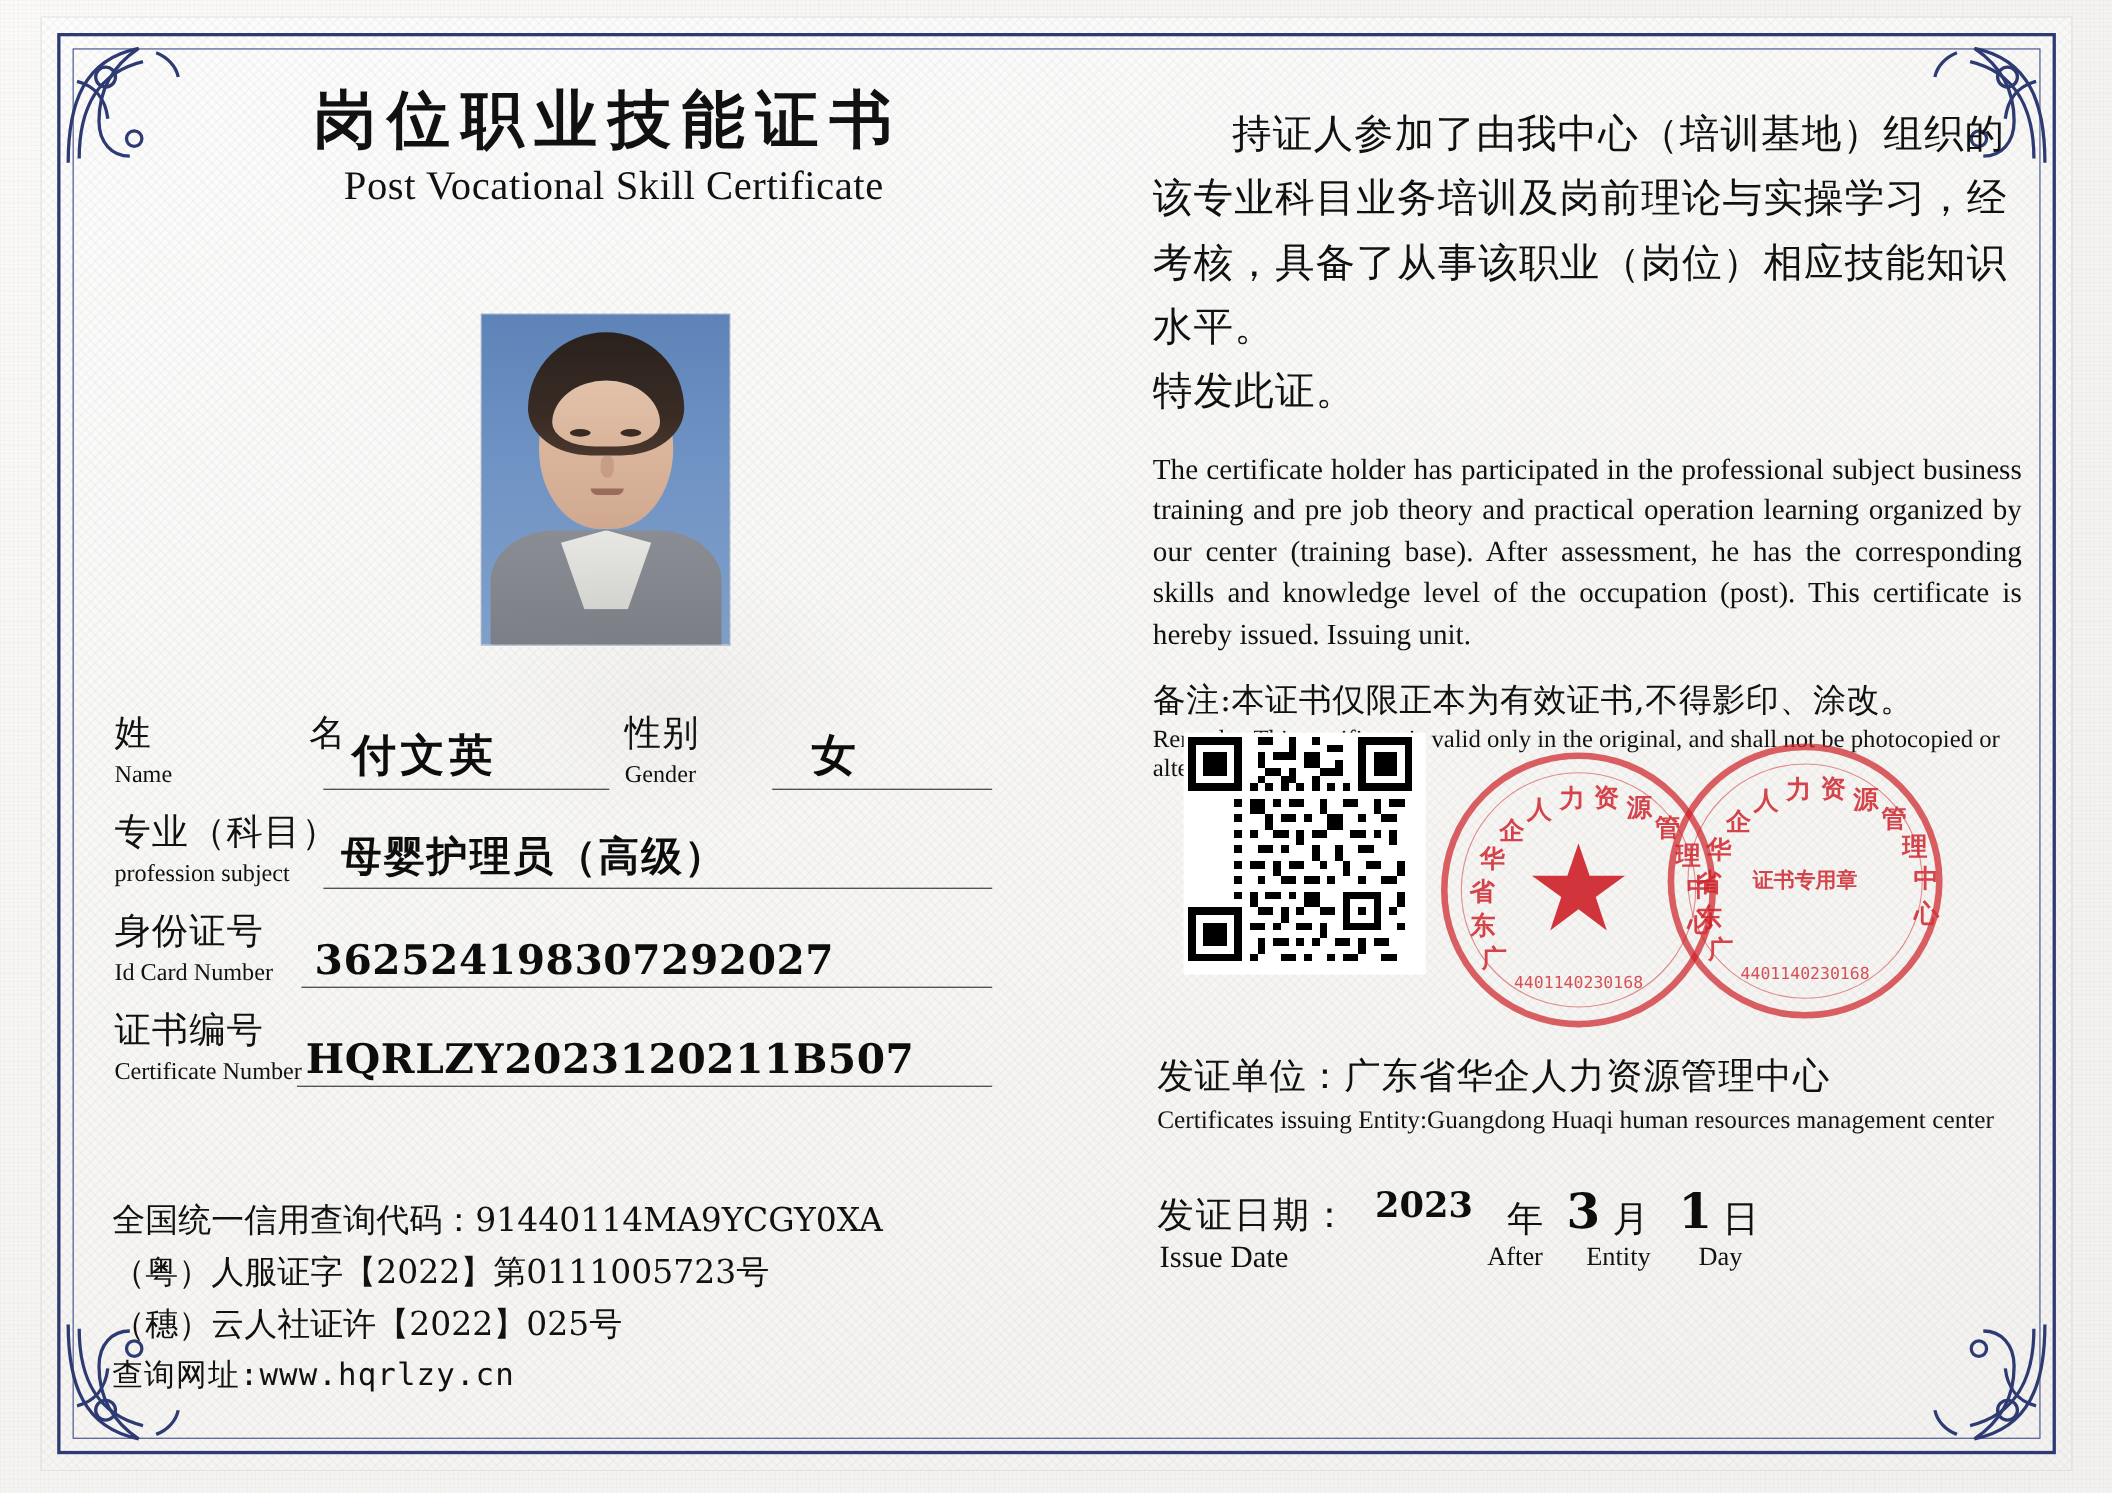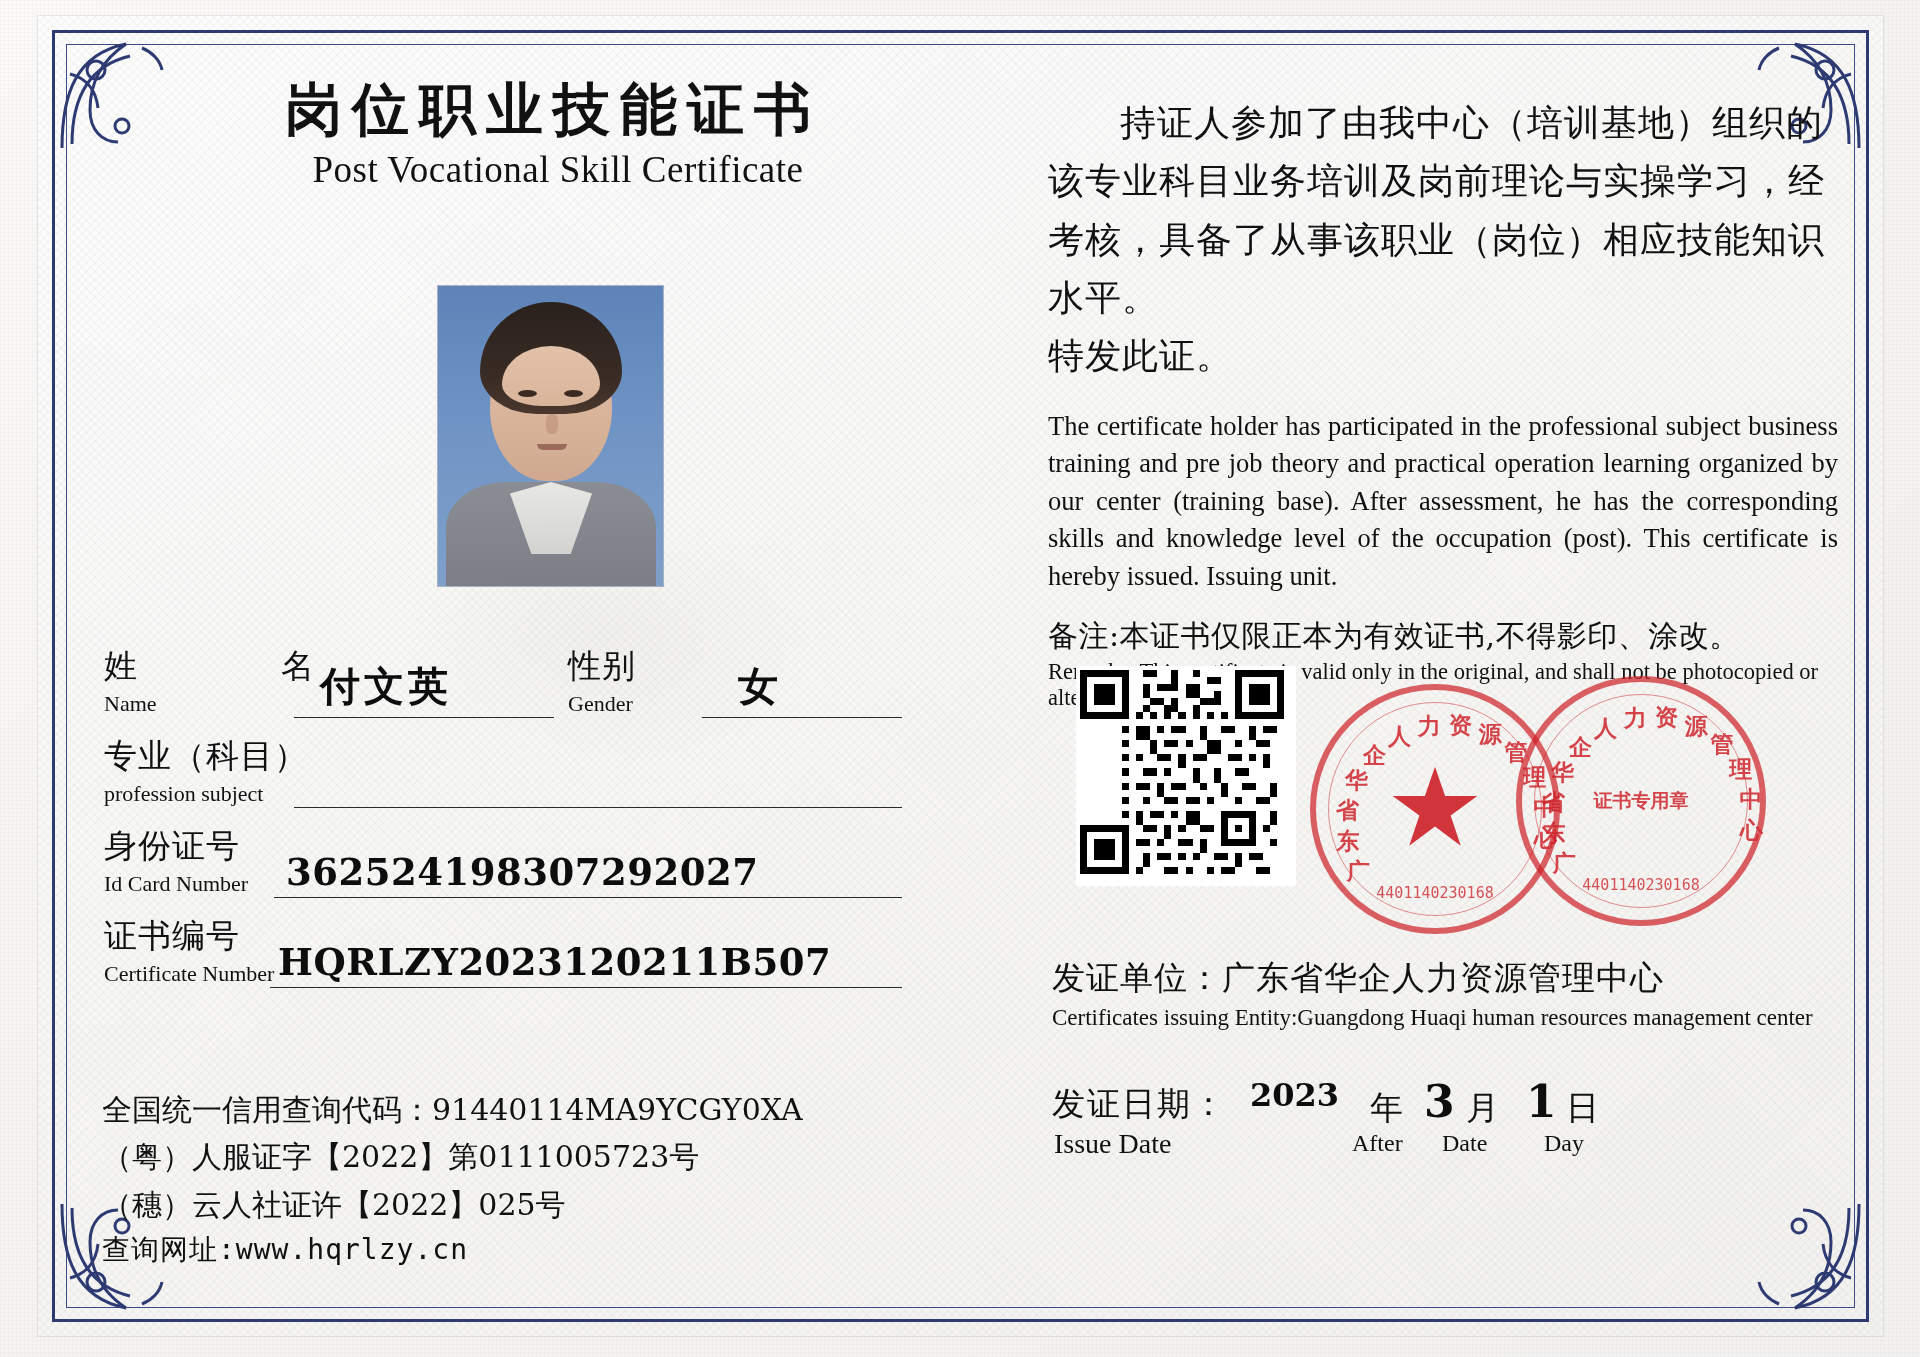--- a/index.html
+++ b/index.html
@@ -535,20 +535,21 @@
           <div class="uline u-gender"></div>
           <div class="val hand val-gender">女</div>
         </div>
 
         <div class="row r-prof">
           <div class="lbl">
             <span class="cn">专业（科目）</span>
             <span class="en">profession subject</span>
           </div>
           <div class="uline u"></div>
+          <div class="val hand">母婴护理员（高级）</div>
         </div>
 
         <div class="row r-id">
           <div class="lbl">
             <span class="cn">身份证号</span>
             <span class="en">Id Card Number</span>
           </div>
           <div class="uline u"></div>
           <div class="val hand">362524198307292027</div>
         </div>
@@ -766,19 +767,19 @@
       <div class="issue-date">
         <div class="lab-cn">发证日期：</div>
         <div class="lab-en">Issue Date</div>
         <div class="year">2023</div>
         <div class="u-cn1">年</div>
         <div class="month">3</div>
         <div class="u-cn2">月</div>
         <div class="day">1</div>
         <div class="u-cn3">日</div>
         <div class="sub-y">After</div>
-        <div class="sub-m">Date</div>
+        <div class="sub-m">Entity</div>
         <div class="sub-d">Day</div>
       </div>
 
     </div>
   </div>
 </div>
 
 </body></html>

